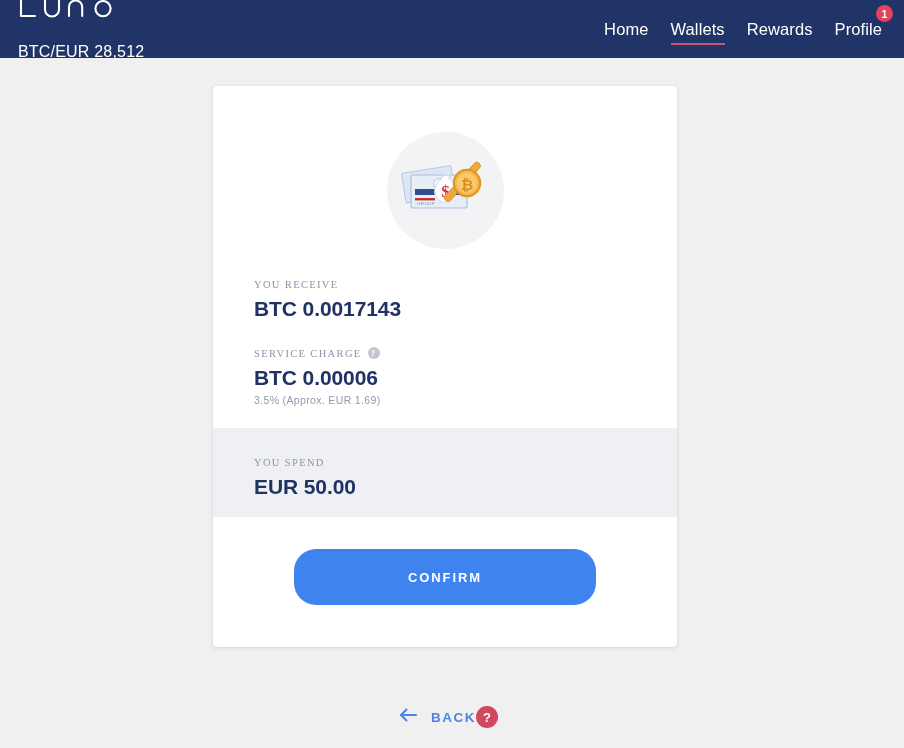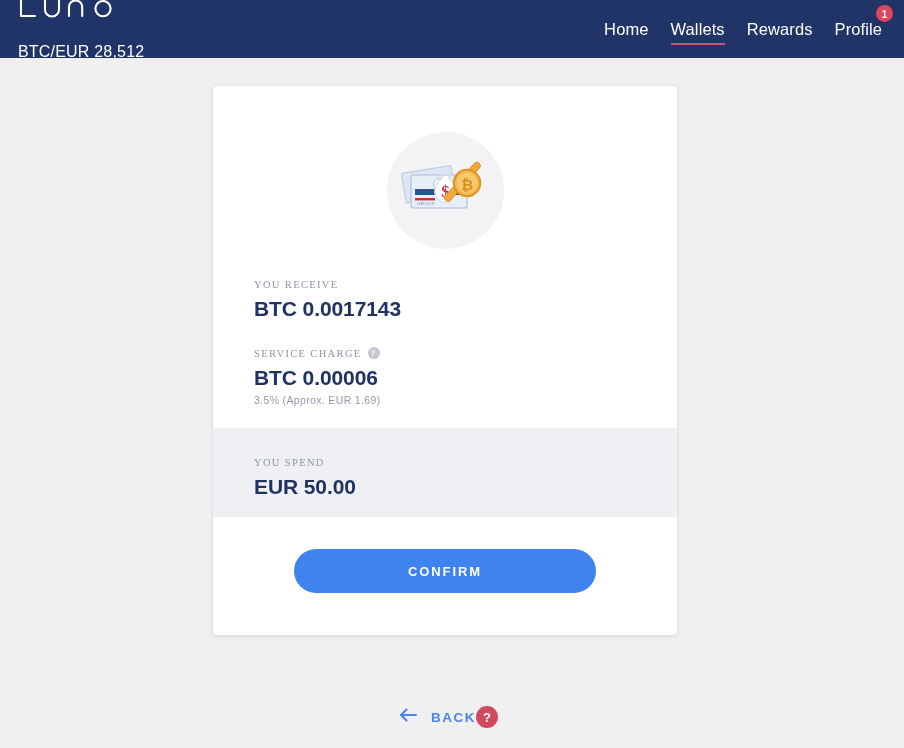--- a/index.html
+++ b/index.html
@@ -202,21 +202,21 @@
   .spend-band .field-label { margin-bottom: 7px; }
 
   .confirm-wrap {
     padding: 32px 41px 42px;
     display: flex;
     justify-content: center;
   }
 
   .confirm-btn {
     width: 302px;
-    height: 44px;
+    height: 56px;
     border: none;
     border-radius: 22px;
     background: #3f84ee;
     color: #ffffff;
     font-family: "Liberation Sans", sans-serif;
     font-size: 13px;
     font-weight: 700;
     letter-spacing: 1.9px;
     cursor: pointer;
   }

